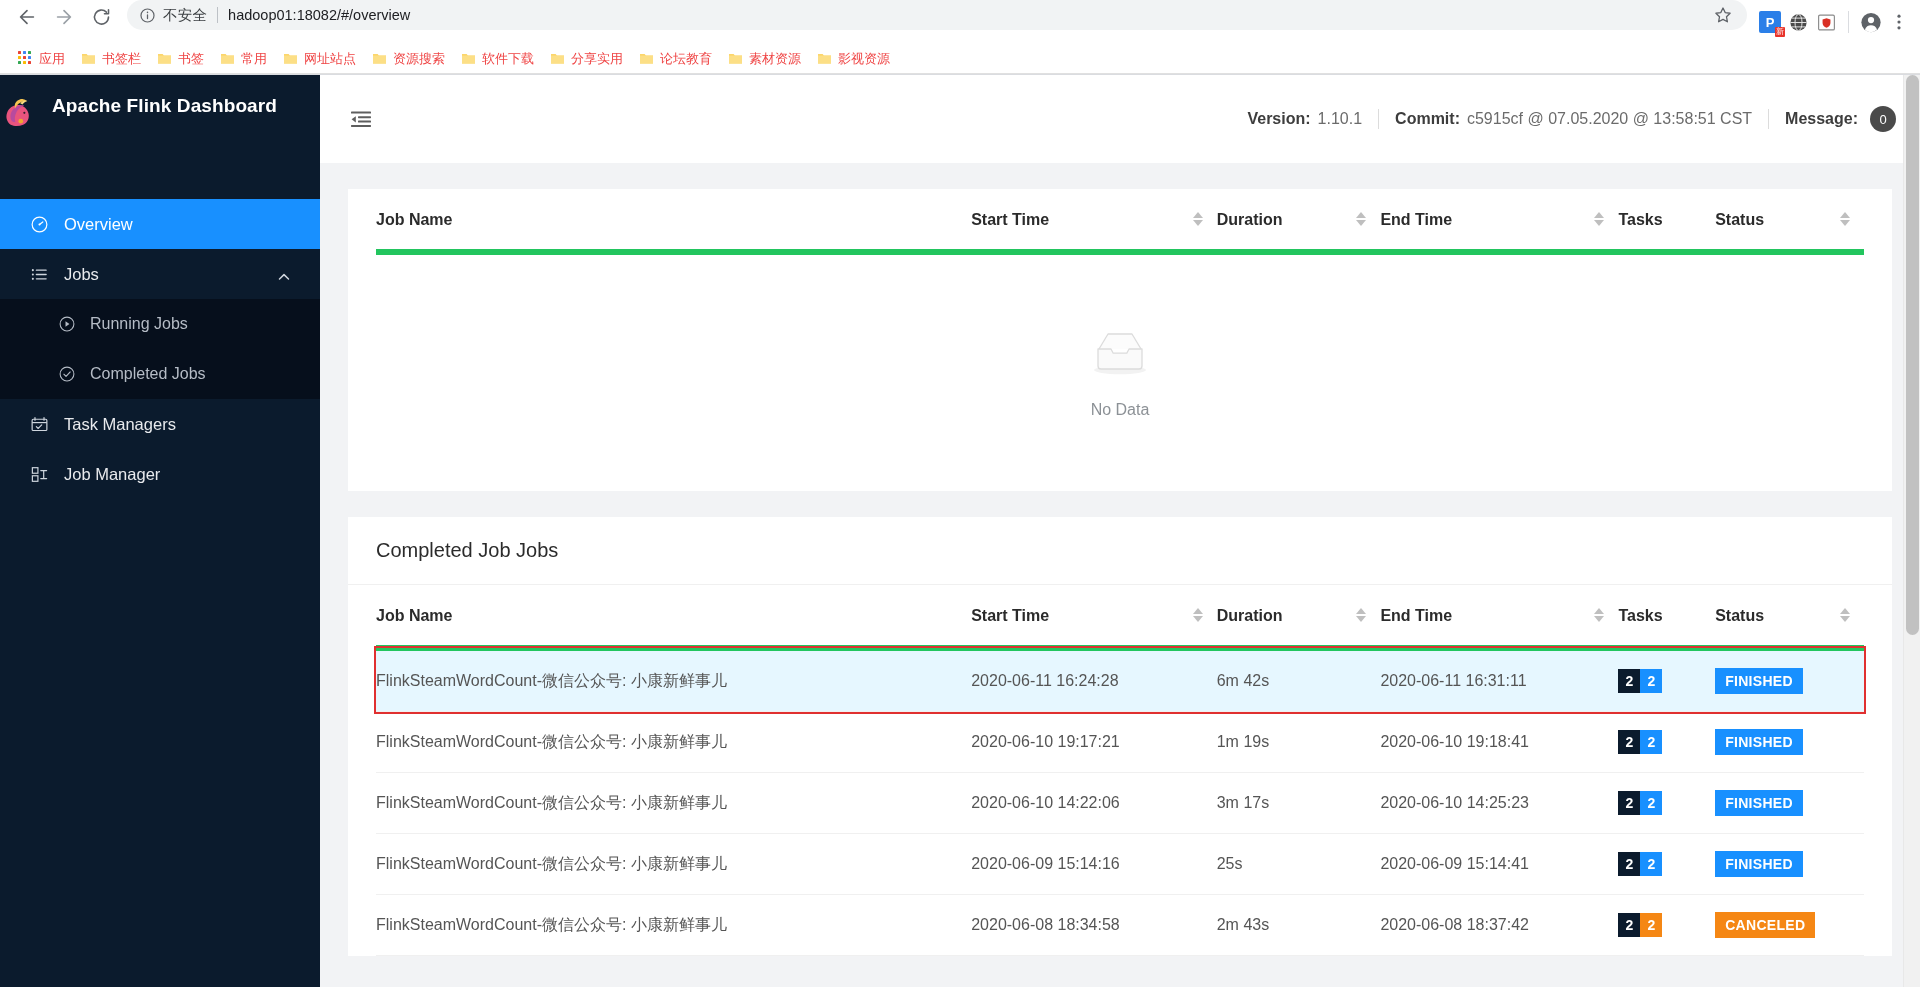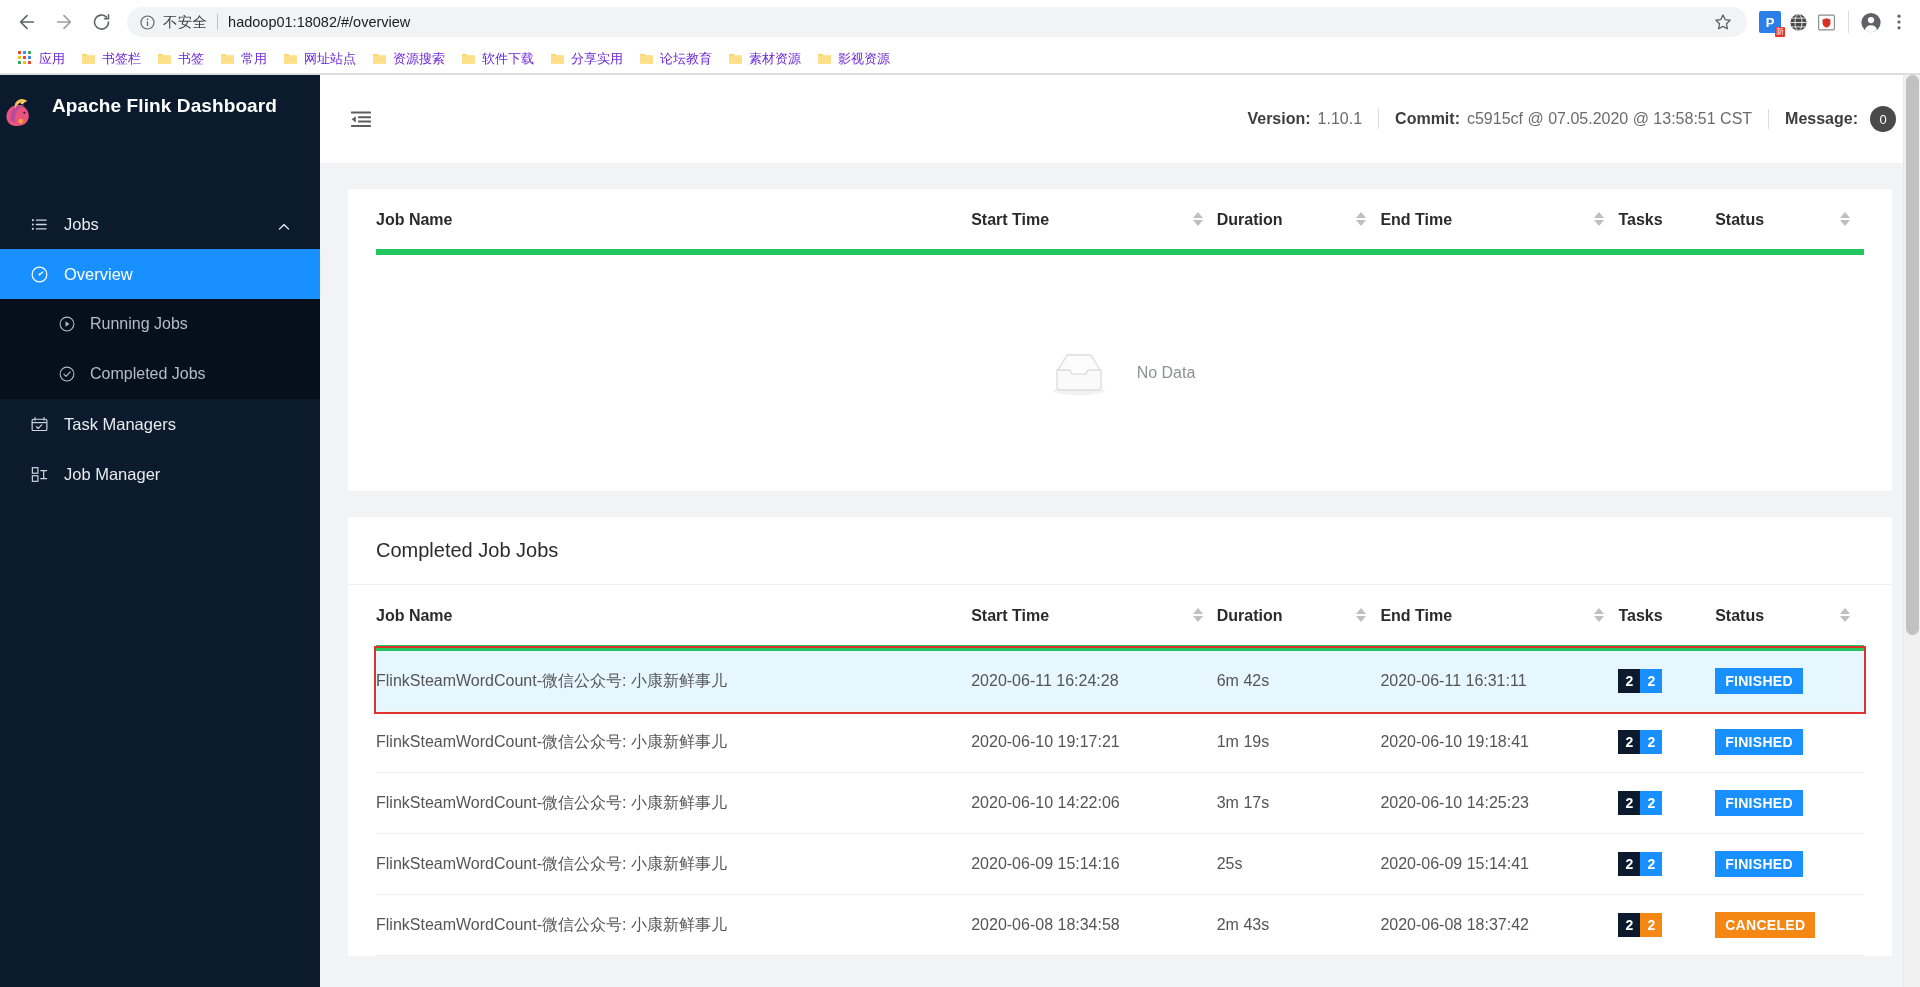--- a/index.html
+++ b/index.html
@@ -12,21 +12,20 @@
 
   
   .browser-chrome {
     width: 1920px;
     background: #f1f3f4;
     border-bottom: 1px solid #dadce0;
   }
   .nav-bar {
     height: 44px;
     display: flex;
-    align-items: center;
     padding: 0 10px;
     background: #fff;
   }
   .nav-btn {
     width: 34px; height: 34px;
     display: flex; align-items: center; justify-content: center;
     border-radius: 50%;
     flex: 0 0 auto;
     margin-right: 3px;
   }
@@ -102,21 +101,21 @@
     align-items: center;
     padding: 0 10px;
     gap: 0;
     border-bottom: 1px solid #e0e0e0;
   }
   .bm-item {
     display: flex; align-items: center;
     padding: 3px 8px;
     border-radius: 4px;
     font-size: 13px;
-    color: #6d28d9;
+    color: #ef4444;
     white-space: nowrap;
     justify-content: flex-end;
   }
   .bm-folder {
     width: 15px; height: 13px;
     margin-right: 6px;
     flex: 0 0 auto;
     position: relative;
   }
   .apps-grid {
@@ -301,21 +300,21 @@
   .col-name { width: 40%; }
   .col-start { width: 16.5%; }
   .col-dur { width: 11%; }
   .col-end { width: 16%; }
   .col-tasks { width: 6.5%; }
   .col-status { width: 10%; }
 
   .empty {
     height: 236px;
     display: flex;
-    flex-direction: row;
+    flex-direction: column;
     align-items: center;
     justify-content: center;
     gap: 24px;
   }
   .empty-text { font-size: 16px; color: #8c9196; }
 
   tr.highlight td { background: #e6f7ff; }
   tr.highlight {
     outline: 2px solid #e03030;
   }
@@ -528,50 +527,50 @@
         <path d="M20 44c-4-6-3-15 3-21 5-5 12-7 18-5-5 1-10 5-13 10-3 6-4 12-2 18-2-0-4-1-6-2z" fill="#b84a9e"></path>
         <path d="M25 16c2-6 8-10 14-9 3 .5 5 2 6 4-4-1-8 0-11 2-4 2-7 6-9 10z" fill="#f5c451"></path>
         <path d="M34 14c3-4 8-6 12-4-3 1-6 3-8 6z" fill="#f7d97c"></path>
         <circle cx="35" cy="44" r="4" fill="#f0a830"></circle>
         <circle cx="41" cy="30" r="1.8" fill="#3b2030"></circle>
       </svg>
       <span class="brand-title">Apache Flink Dashboard</span>
     </div>
 
     <nav class="nav-list">
+      <div class="nav-item active">
+        <span class="nav-icon">
+          <svg width="19" height="19" viewBox="0 0 24 24">
+            <circle cx="12" cy="12" r="9.3" fill="none" stroke="#fff" stroke-width="1.5"></circle>
+            <path d="M12 12l4.2-3.2" stroke="#fff" stroke-width="1.5" stroke-linecap="round"></path>
+            <circle cx="12" cy="12" r="1.3" fill="#fff"></circle>
+          </svg>
+        </span>
+        <span>Overview</span>
+      </div>
+
       <div class="nav-item">
         <span class="nav-icon">
           <svg width="19" height="19" viewBox="0 0 24 24">
             <g fill="#cfd6de">
               <circle cx="3.6" cy="6.5" r="1.3"></circle>
                 <rect x="7.2" y="5.6" width="14" height="1.8" rx=".9"></rect>
               <circle cx="3.6" cy="12" r="1.3"></circle>
                 <rect x="7.2" y="11.1" width="14" height="1.8" rx=".9"></rect>
               <circle cx="3.6" cy="17.5" r="1.3"></circle>
                 <rect x="7.2" y="16.6" width="14" height="1.8" rx=".9"></rect>
             </g>
           </svg>
         </span>
         <span>Jobs</span>
         <span class="chev">
           <svg width="12" height="12" viewBox="0 0 12 12">
             <path d="M1.5 8L6 3.6 10.5 8" fill="none" stroke="#cfd6de" stroke-width="1.5" stroke-linecap="round" stroke-linejoin="round"></path>
           </svg>
         </span>
-      </div>
-
-      <div class="nav-item active">
-        <span class="nav-icon">
-          <svg width="19" height="19" viewBox="0 0 24 24">
-            <circle cx="12" cy="12" r="9.3" fill="none" stroke="#fff" stroke-width="1.5"></circle>
-            <path d="M12 12l4.2-3.2" stroke="#fff" stroke-width="1.5" stroke-linecap="round"></path>
-            <circle cx="12" cy="12" r="1.3" fill="#fff"></circle>
-          </svg>
-        </span>
-        <span>Overview</span>
       </div>
 
       <div class="sub-list">
         <div class="sub-item">
           <span class="nav-icon">
             <svg width="18" height="18" viewBox="0 0 24 24">
               <circle cx="12" cy="12" r="9.2" fill="none" stroke="#b5bcc6" stroke-width="1.4"></circle>
               <path d="M10 8.4l5.2 3.6-5.2 3.6z" fill="#b5bcc6"></path>
             </svg>
           </span>

